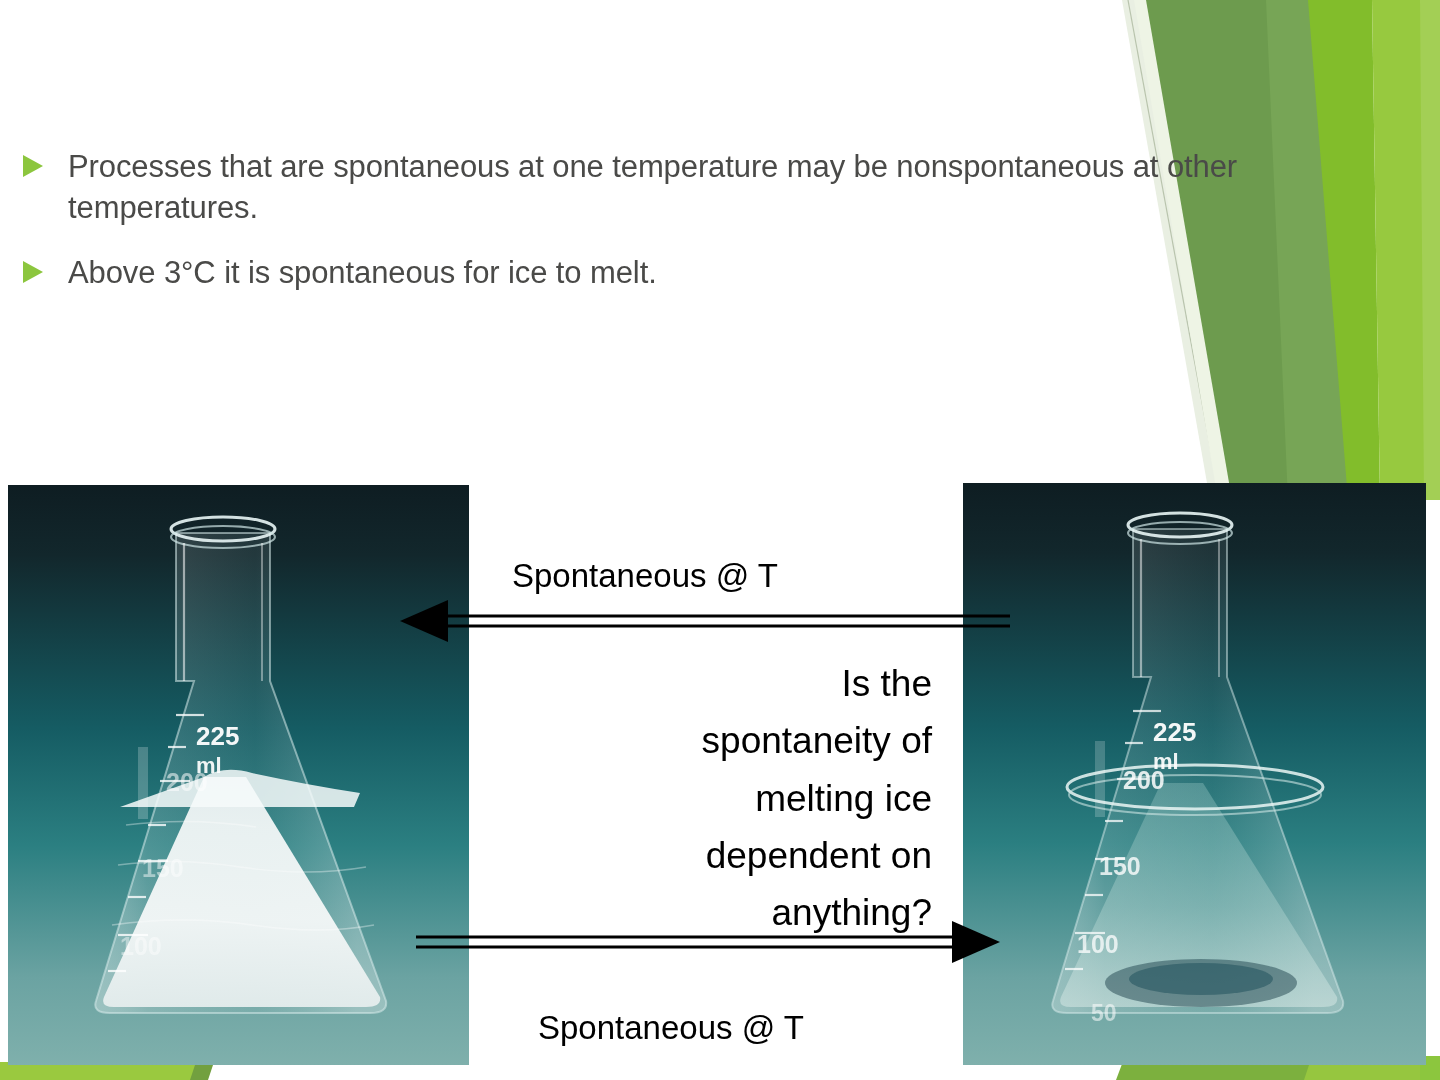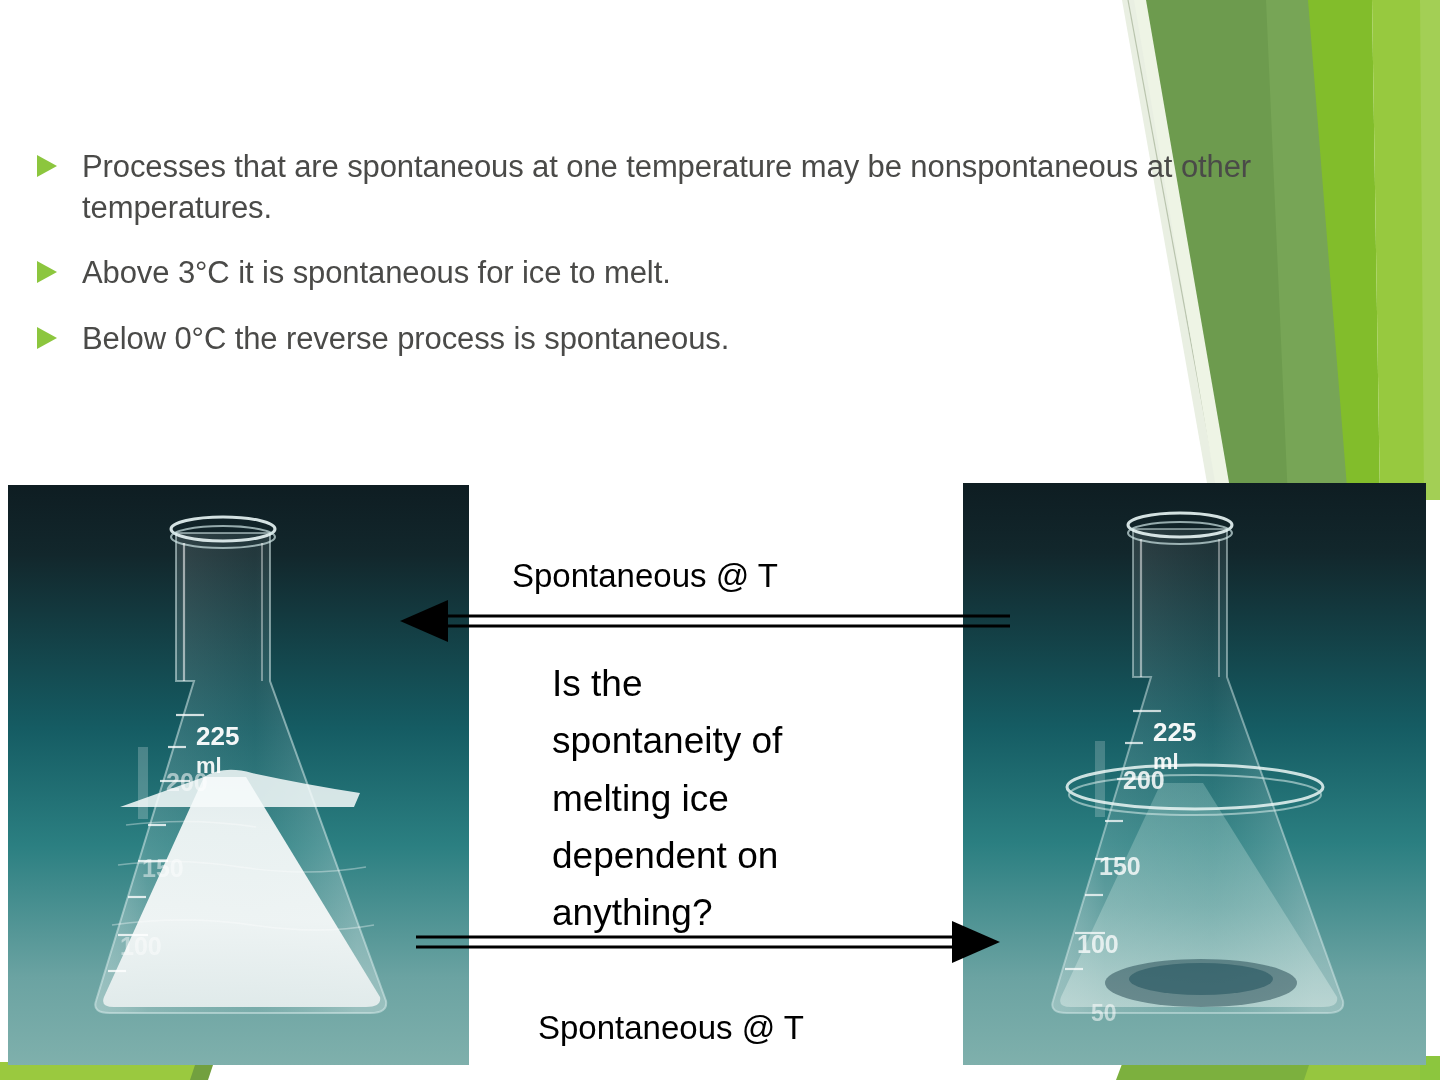--- a/index.html
+++ b/index.html
@@ -28,21 +28,21 @@
     position: absolute;
     bottom: 0;
     pointer-events: none;
   }
   #deco-bottom-left { left: 0; width: 260px; height: 22px; }
   #deco-bottom-right { right: 0; width: 460px; height: 24px; }
 
   
   #bullet-list {
     position: absolute;
-    left: 28px;
+    left: 14px;
     top: 146px;
     width: 1400px;
   }
   .bullet-row {
     display: flex;
     align-items: flex-start;
     margin-bottom: 24px;
   }
   .bullet-marker {
     flex: 0 0 auto;
@@ -96,21 +96,21 @@
     color: #000000;
     font-size: 33px;
     line-height: 1.22;
     font-weight: 400;
     white-space: pre-line;
   }
   #label-top    { left: 512px; top: 516px;  width: 430px; text-align: left; }
   #label-bottom { left: 538px; top: 968px;  width: 420px; text-align: left; }
   #label-center {
     left: 552px; top: 655px; width: 380px;
-    text-align: left;
+    text-align: right;
     font-size: 37px;
     line-height: 1.55;
   }
   .sup-deg { font-size: 0.62em; vertical-align: super; line-height: 0; }
 </style>
 </head>
 <body>
 
 <svg id="deco-corner" viewBox="0 0 360 500" preserveAspectRatio="none">
 
@@ -154,28 +154,20 @@
 
   <div class="bullet-row">
     <div class="bullet-marker">
       <svg width="22" height="24" viewBox="0 0 22 24" aria-hidden="true">
         <polygon points="1,1 21,12 1,23" fill="#8cc63e"></polygon>
       </svg>
     </div>
     <div class="bullet-text">Above 3°C it is spontaneous for ice to melt.</div>
   </div>
 
-  <div class="bullet-row">
-    <div class="bullet-marker">
-      <svg width="22" height="24" viewBox="0 0 22 24" aria-hidden="true">
-        <polygon points="1,1 21,12 1,23" fill="#8cc63e"></polygon>
-      </svg>
-    </div>
-    <div class="bullet-text">Below 0°C the reverse process is spontaneous.</div>
-  </div>
 
 </div>
 
 <div id="diagram">
 
   <div class="flask-panel" id="flask-panel-left">
     <div class="flask-bg"></div>
     <svg class="flask-svg" viewBox="0 0 461 580" preserveAspectRatio="none">
       <defs>
         <linearGradient id="glassL" x1="0" y1="0" x2="1" y2="0">

